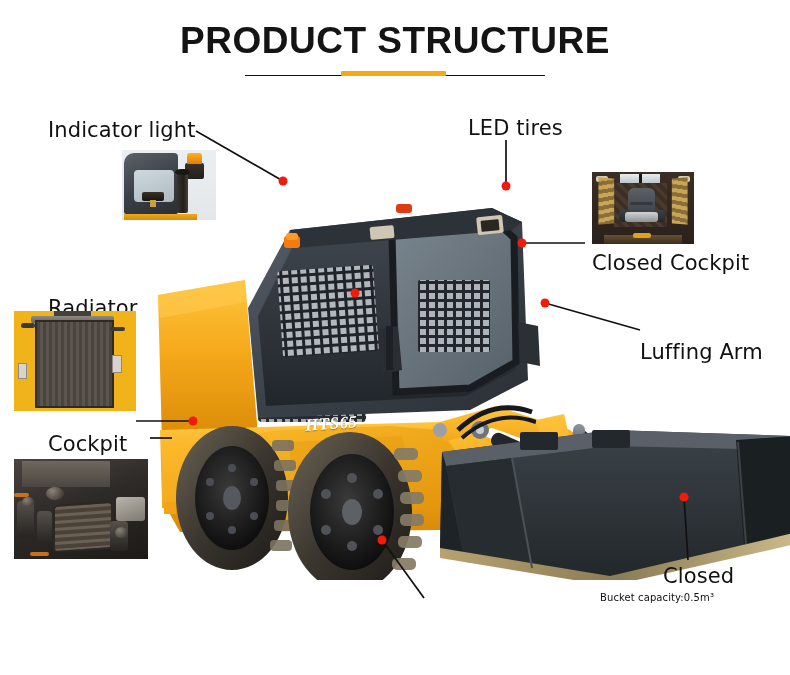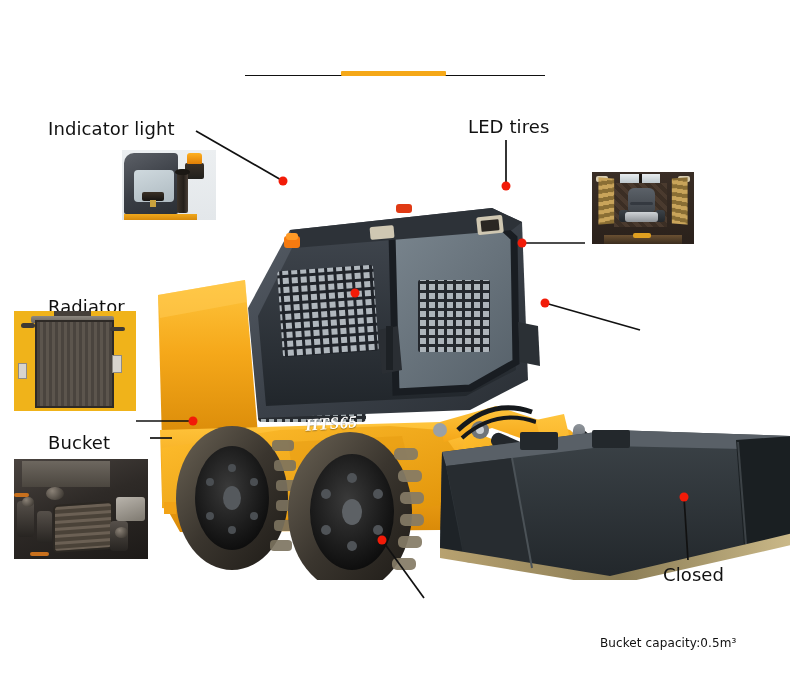--- a/index.html
+++ b/index.html
@@ -16,23 +16,23 @@
     font-family:"Liberation Sans","DejaVu Sans",sans-serif;
     font-size:37px;font-weight:700;letter-spacing:.5px;color:#141414;
   }
   .rule{position:absolute;left:245px;top:75px;width:300px;height:1px;background:#111;}
   .rule-accent{position:absolute;left:341px;top:71px;width:105px;height:5px;background:#f5a818;border-radius:1px;}
 
   
   .lbl{
     position:absolute;color:#111;white-space:nowrap;
     font-family:"DejaVu Sans","Liberation Sans",sans-serif;
-    font-size:18px;font-weight:400;letter-spacing:.1px;
+    font-size:21px;font-weight:400;letter-spacing:.1px;
   }
-  .lbl.sub{font-size:12px;margin-top:44px;}
+  .lbl.sub{font-size:10px;}
 
   
   .leaders{position:absolute;left:0;top:0;width:790px;height:675px;pointer-events:none;}
 
   
   .thumb{position:absolute;overflow:hidden;background:#cfcfcf;}
 
   
   .ind-bg{position:absolute;inset:0;background:
       linear-gradient(#eceff1 0%,#e3e7ea 100%);}
@@ -125,20 +125,21 @@
     font-style:italic;font-weight:700;font-size:17px;color:#fff;
     letter-spacing:.5px;transform:rotate(-4deg);
     text-shadow:0 1px 1px rgba(0,0,0,.35);
   }
 </style>
 </head>
 <body>
 
 <div class="stage">
 
+  <div class="title">PRODUCT STRUCTURE</div>
   <div class="rule"></div>
   <div class="rule-accent"></div>
 
   <div class="machine">
     <svg width="660" height="450" viewBox="0 0 660 450">
       <defs>
         <linearGradient id="yel" x1="0" y1="0" x2="0" y2="1">
           <stop offset="0" stop-color="#ffc53d"></stop>
             <stop offset=".45" stop-color="#f5a81a"></stop>
             <stop offset="1" stop-color="#d98a08"></stop>
@@ -387,35 +388,37 @@
     <div class="ck-doorL"></div>
     <div class="ck-doorR"></div>
     <div class="ck-seatback"></div>
     <div class="ck-seatband"></div>
     <div class="ck-armL"></div>
     <div class="ck-armR"></div>
     <div class="ck-seatbase"></div>
     <div class="ck-floor"></div>
     <div class="ck-pedal"></div>
   </div>
-
+  <div class="lbl" style="left:592px;top:251px;">Closed Cockpit</div>
+
+  <div class="lbl" style="left:640px;top:340px;">Luffing Arm</div>
 
   <div class="lbl" style="left:48px;top:296px;">Radiator</div>
   <div class="thumb" style="left:14px;top:311px;width:122px;height:100px;">
     <div class="rad-bg"></div>
     <div class="rad-fan"></div>
     <div class="rad-top"></div>
     <div class="rad-core"></div>
     <div class="rad-hose1"></div>
     <div class="rad-hose2"></div>
     <div class="rad-br" style="left:80%;top:44%;width:7%;height:16%;"></div>
     <div class="rad-br" style="left:3%;top:52%;width:6%;height:14%;"></div>
   </div>
 
-  <div class="lbl" style="left:48px;top:432px;">Bucket</div>
+  <div class="lbl" style="left:48px;top:432px;">Cockpit</div>
   <div class="thumb" style="left:14px;top:459px;width:134px;height:100px;">
     <div class="eng-bg"></div>
     <div class="eng-plate"></div>
     <div class="eng-cover"></div>
     <div class="eng-silver"></div>
     <div class="eng-cyl" style="left:2%;top:42%;width:13%;height:36%;"></div>
     <div class="eng-cyl" style="left:17%;top:52%;width:11%;height:32%;"></div>
     <div class="eng-cyl" style="left:72%;top:62%;width:13%;height:30%;"></div>
     <div class="eng-bolt" style="left:24%;top:28%;width:13%;height:13%;"></div>
     <div class="eng-bolt" style="left:6%;top:38%;width:9%;height:10%;"></div>

